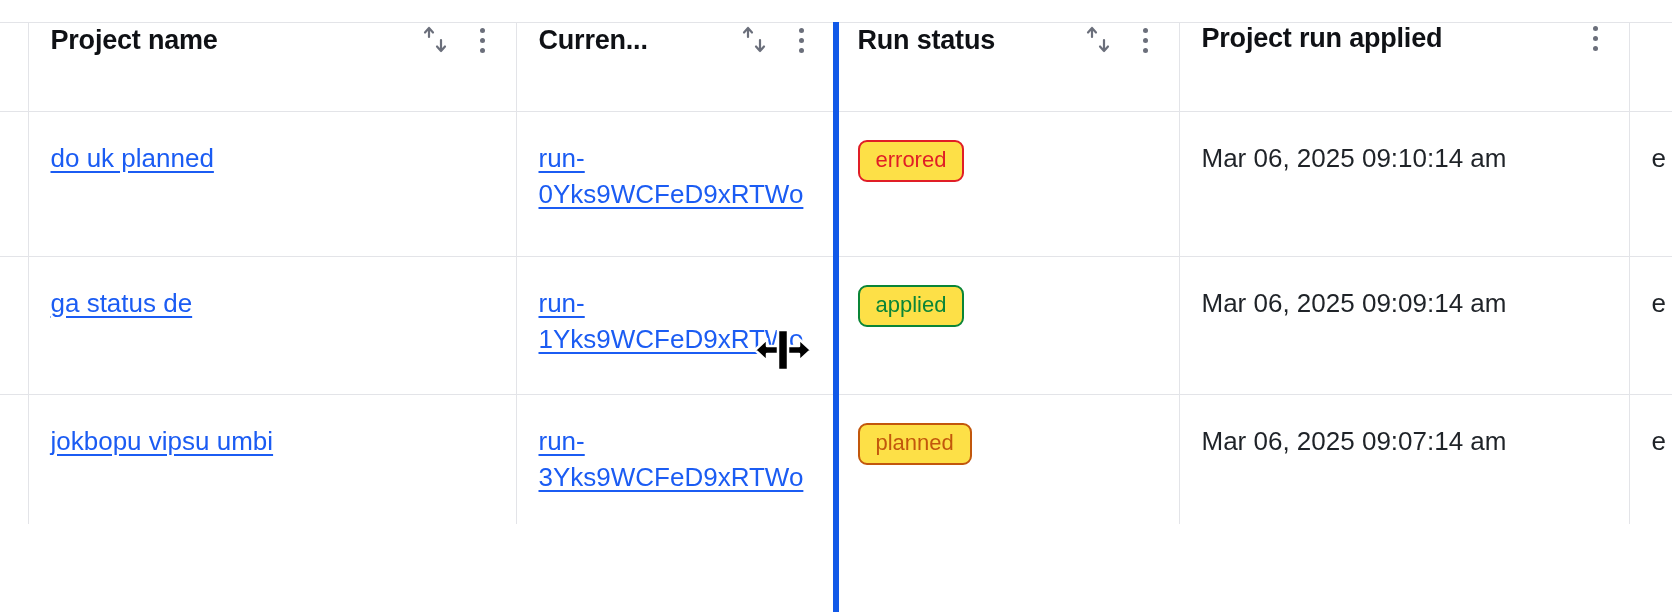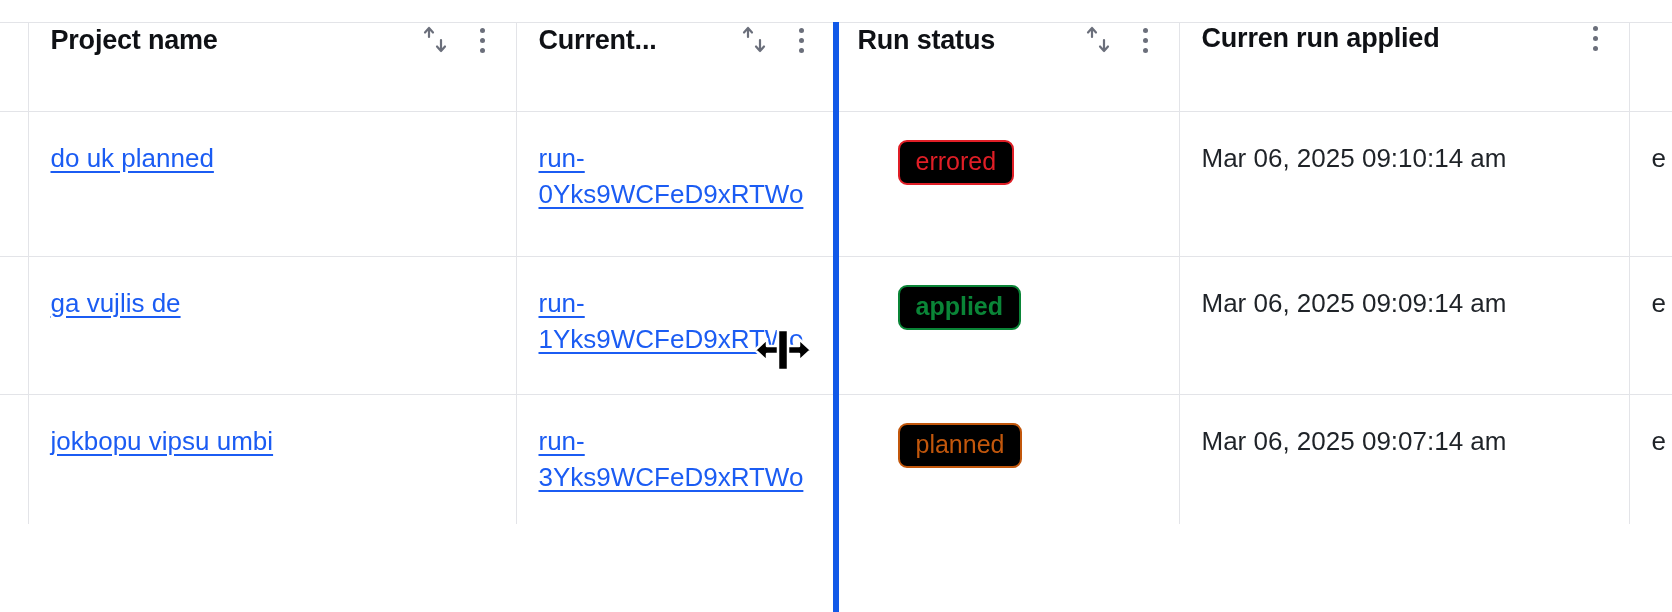--- a/index.html
+++ b/index.html
@@ -103,27 +103,26 @@
     text-decoration: underline;
     text-underline-offset: 4px;
     cursor: pointer;
     word-break: break-word;
   }
   .badge {
     display: inline-block;
     padding: 6px 16px 8px 16px;
     border-radius: 9px;
     border: 2px solid;
-    font-size: 25px;
+    font-size: 22px;
     line-height: 1.1;
-    background: #000000;
-    margin-left: 40px;
+    background: #fde047;
   }
   .badge.errored { color: #e01e26; border-color: #e01e26; }
-  .badge.applied { color: #0a8537; border-color: #0a8537; font-weight: bold; }
+  .badge.applied { color: #0a8537; border-color: #0a8537; }
   .badge.planned { color: #c2570c; border-color: #c2570c; }
 
   
   .resize-line {
     position: absolute;
     top: 22px;
     left: 833px;
     width: 6px;
     height: 590px;
     background: #1159e8;
@@ -177,21 +176,21 @@
                     <i></i>
                     <i></i>
                     <i></i>
                   </span>
               </span>
             </div>
           </th>
 
           <th>
             <div class="hcell">
-              <span class="hlabel trunc">Current...</span>
+              <span class="hlabel trunc">Curren...</span>
               <span class="hicons">
                 <span>
                   <svg class="sort-icon" width="34" height="34" viewBox="0 0 34 34" aria-hidden="true">
                     <path d="M11 14 L11 5 M11 5 L7 9.5 M11 5 L15 9.5" stroke="#6b6f7b" stroke-width="2.2" fill="none" stroke-linecap="round"></path>
                     <path d="M23 17 L23 28 M23 28 L19 23.5 M23 28 L27 23.5" stroke="#6b6f7b" stroke-width="2.2" fill="none" stroke-linecap="round"></path>
                   </svg>
                 </span>
                 <span class="kebab">
                     <i></i>
                     <i></i>
@@ -215,21 +214,21 @@
                     <i></i>
                     <i></i>
                     <i></i>
                   </span>
               </span>
             </div>
           </th>
 
           <th>
             <div class="hcell">
-              <span class="hlabel">Curren run applied</span>
+              <span class="hlabel">Project run applied</span>
               <span class="hicons">
                 <span class="kebab">
                     <i></i>
                     <i></i>
                     <i></i>
                   </span>
               </span>
             </div>
           </th>
 
@@ -254,21 +253,21 @@
           <td>
             <span class="badge errored">errored</span>
           </td>
           <td class="num">Mar 06, 2025 09:10:14 am</td>
           <td class="trunc">e</td>
         </tr>
 
         <tr class="row-2">
           <td></td>
           <td>
-            <a class="cell-link">ga vujlis de</a>
+            <a class="cell-link">ga status de</a>
           </td>
           <td>
             <a class="cell-link">run-1Yks9WCFeD9xRTWo</a>
           </td>
           <td>
             <span class="badge applied">applied</span>
           </td>
           <td class="num">Mar 06, 2025 09:09:14 am</td>
           <td class="trunc">e</td>
         </tr>

